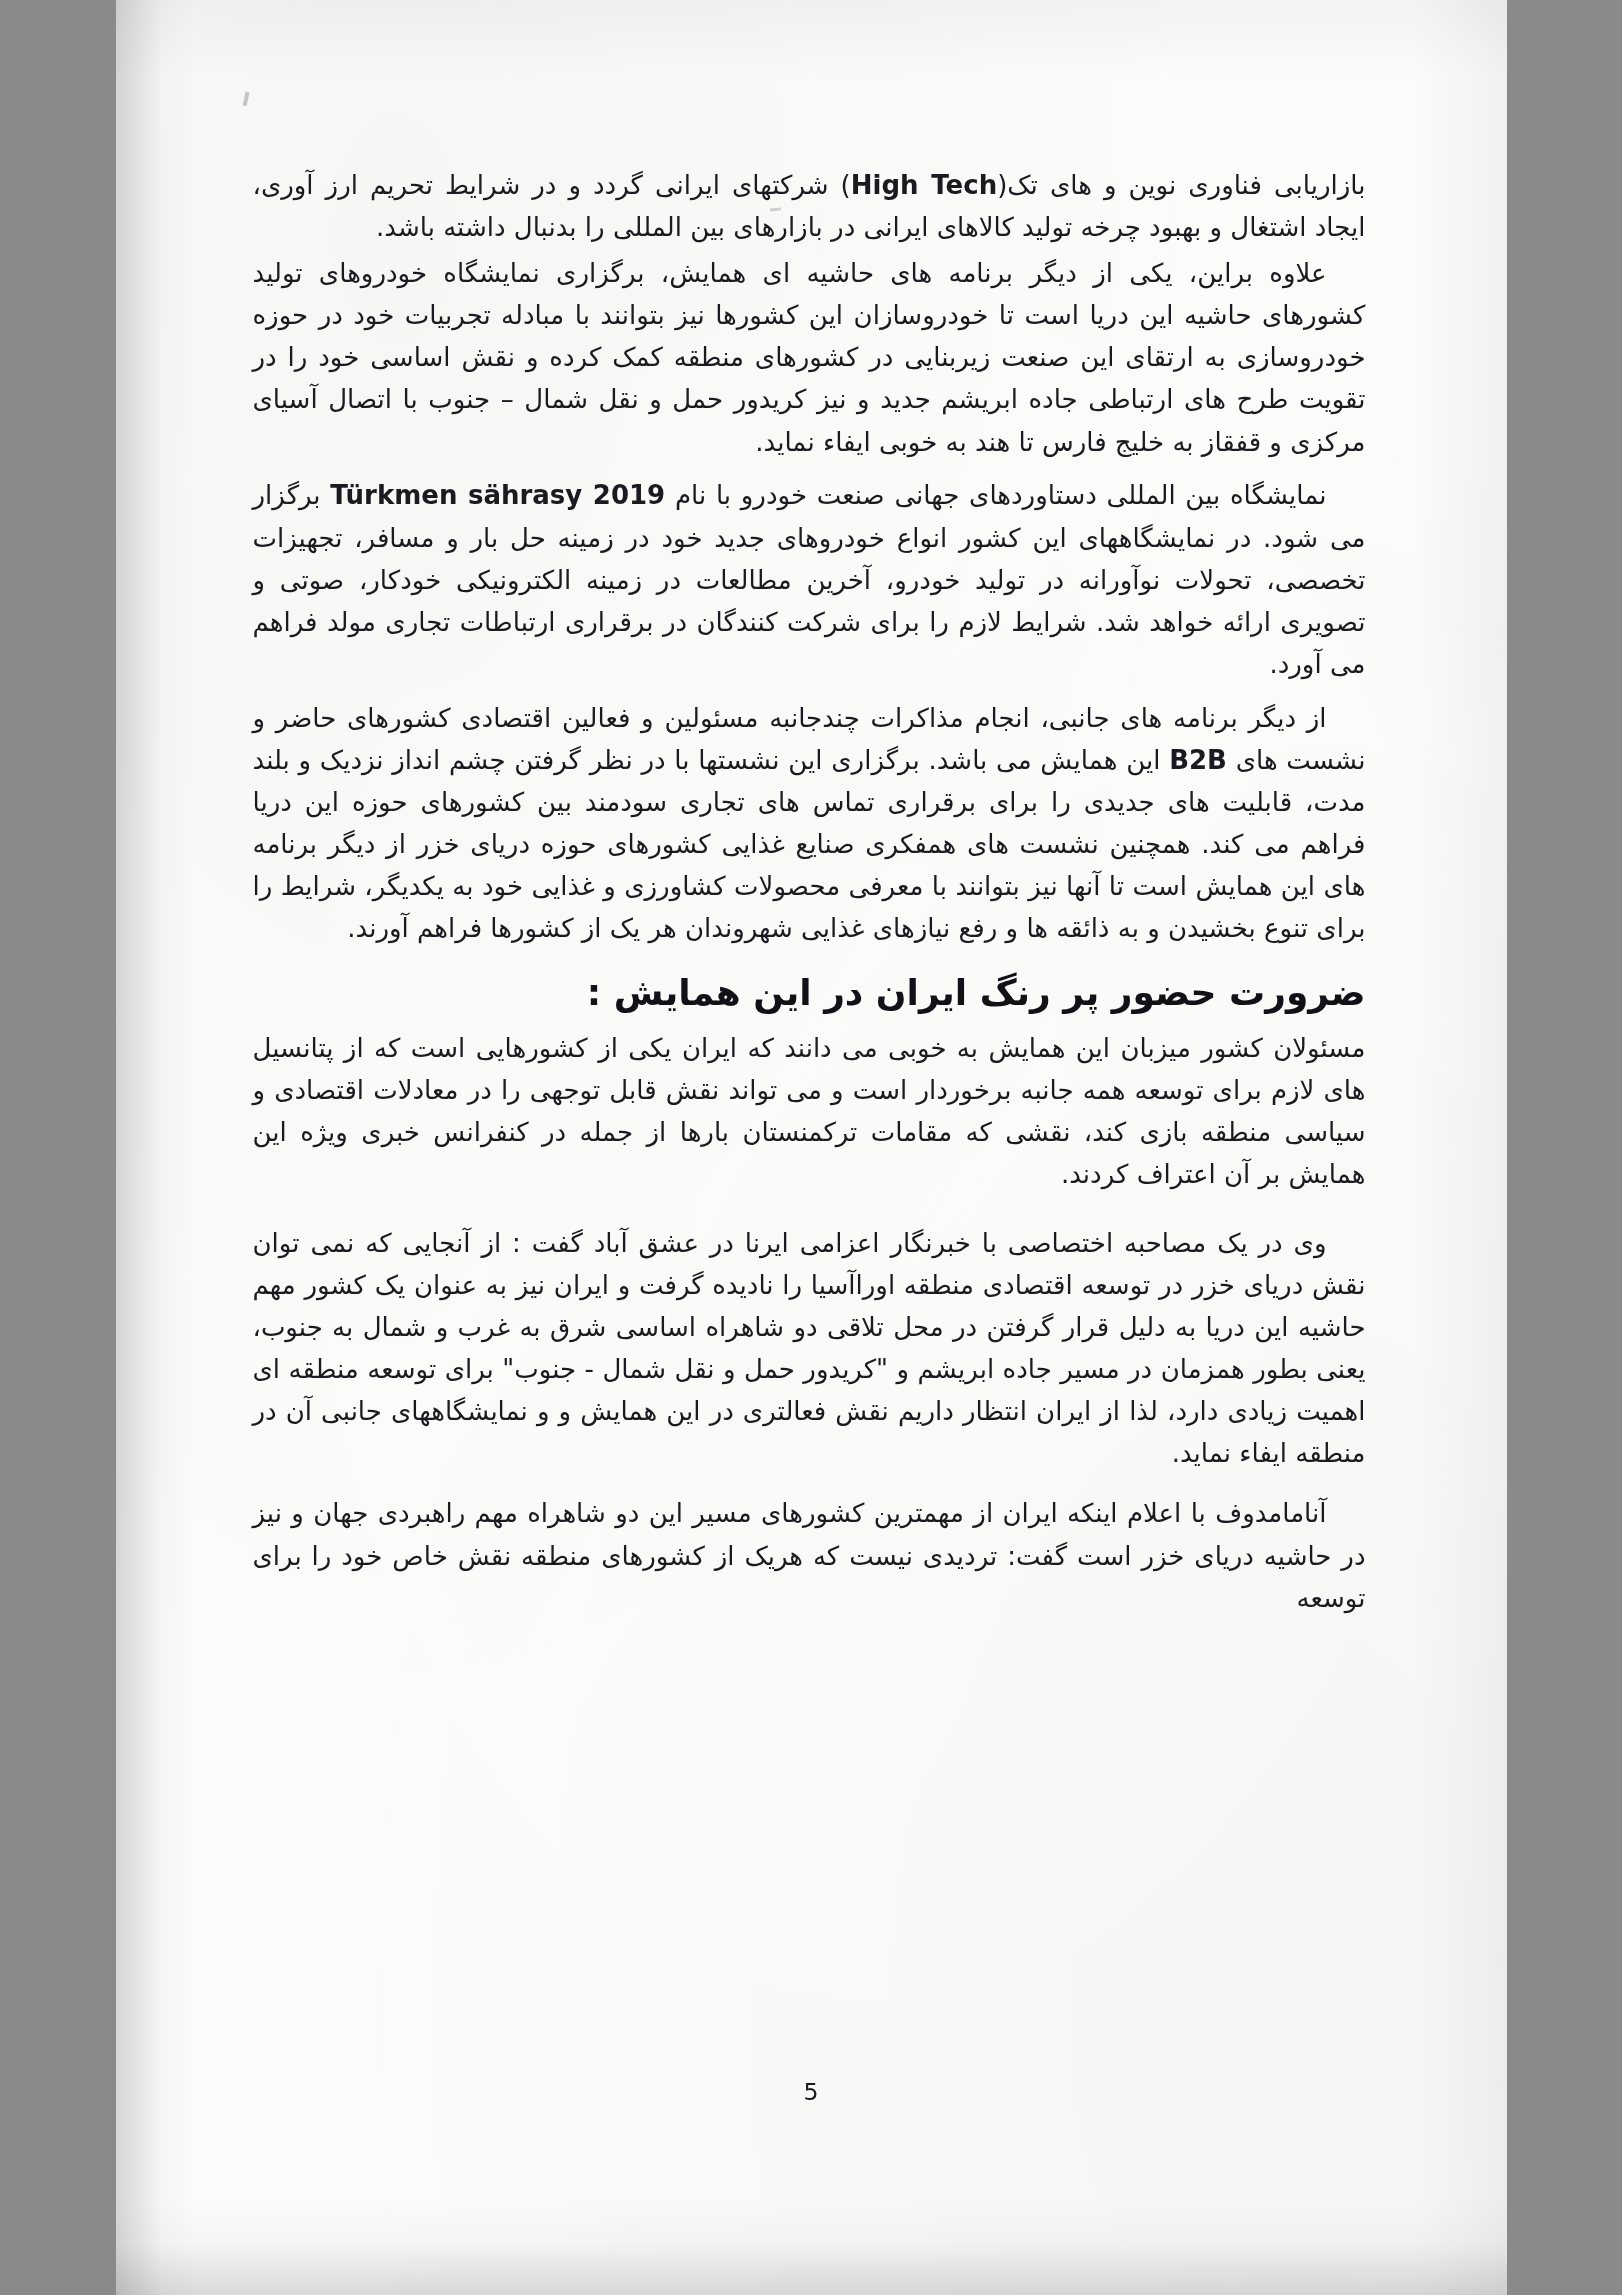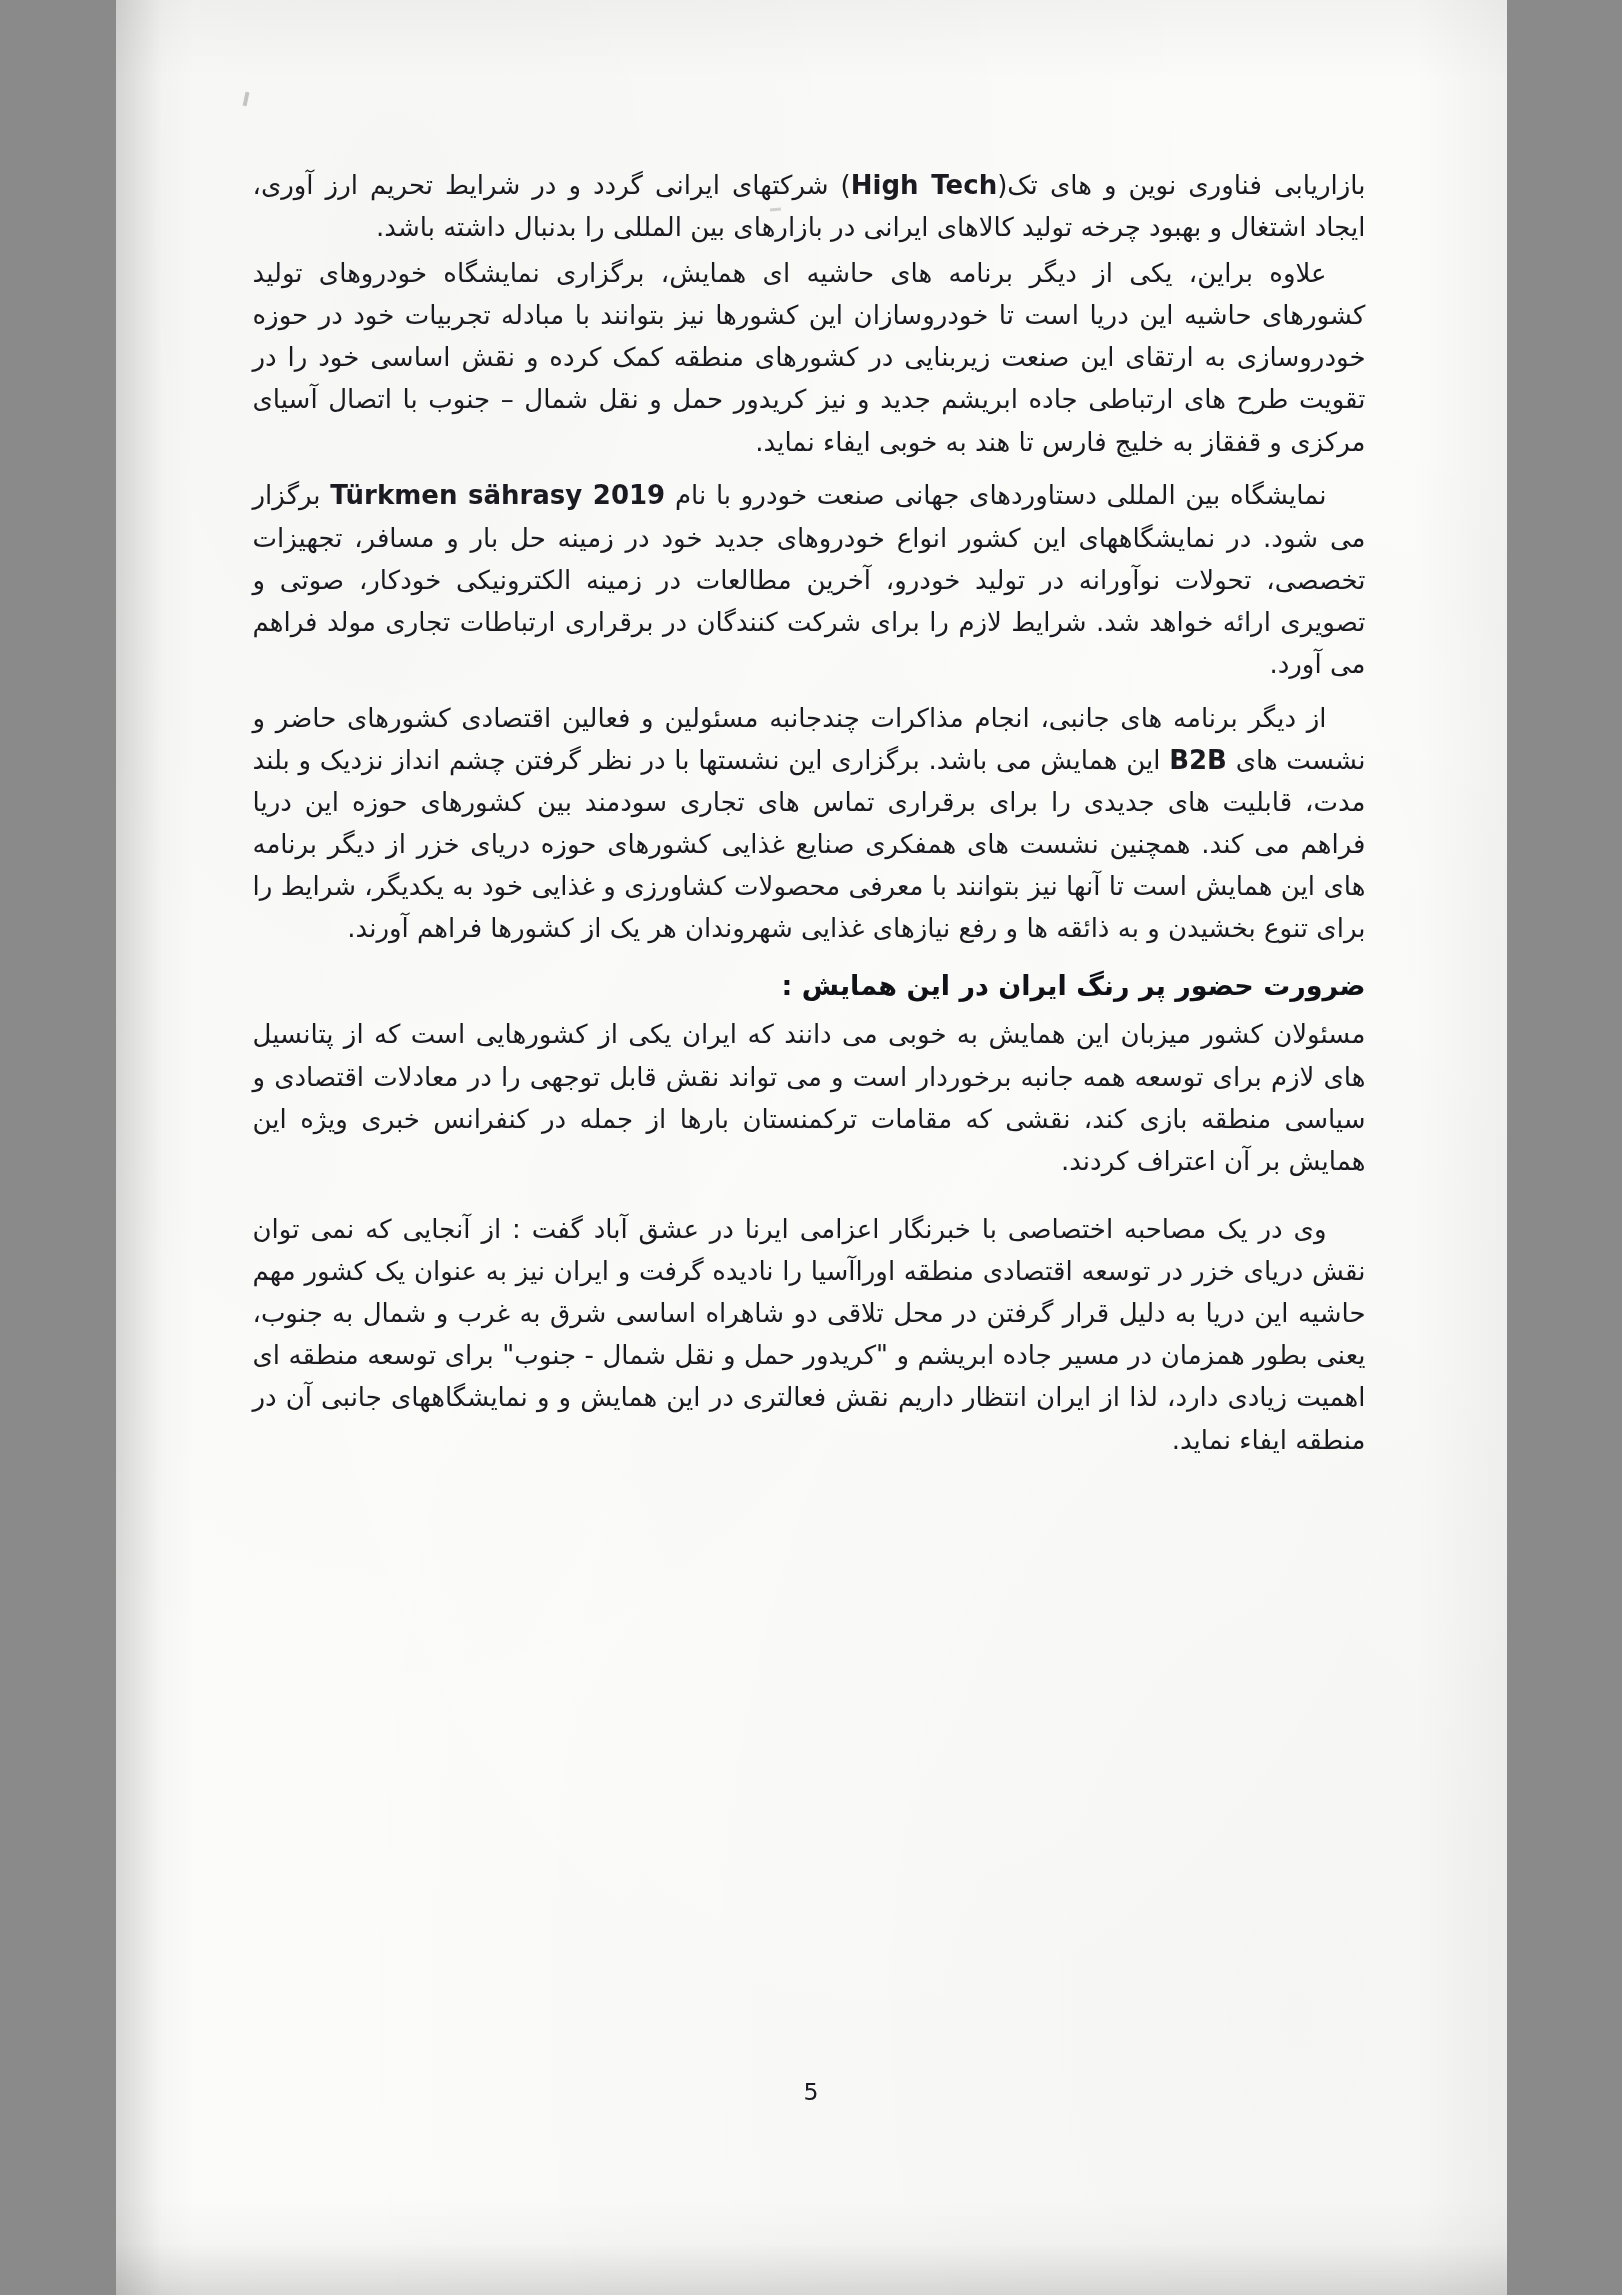--- a/index.html
+++ b/index.html
@@ -47,21 +47,21 @@
     text-align: justify;
     text-justify: inter-word;
     text-indent: 0;
     color: #1a1a20;
   }
   p.para.indent {
     text-indent: 39px;
   }
   p.heading {
     margin: 17px 0 6.5px 0;
-    font-size: 27px;
+    font-size: 36px;
     font-weight: bold;
     line-height: 1.5;
     color: #111118;
   }
   .spacer-sm { height: 7.9px; }
   .spacer-md { height: 14.4px; }
   .lat {
     font-family: "DejaVu Sans", "Liberation Sans", sans-serif;
     font-weight: bold;
     direction: ltr;
@@ -141,20 +141,21 @@
 
     <div class="spacer-sm"></div>
 
 
     <div class="spacer-md"></div>
 
     <p class="para indent">وی در یک مصاحبه اختصاصی با خبرنگار اعزامی ایرنا در عشق آباد گفت : از آنجایی که نمی توان نقش دریای خزر در توسعه اقتصادی منطقه اوراآسیا را نادیده گرفت و ایران نیز به عنوان یک کشور مهم حاشیه این دریا به دلیل قرار گرفتن در محل تلاقی دو شاهراه اساسی شرق به غرب و شمال به جنوب، یعنی بطور همزمان در مسیر جاده ابریشم و "کریدور حمل و نقل شمال - جنوب" برای توسعه منطقه ای اهمیت زیادی دارد، لذا از ایران انتظار داریم نقش فعالتری در این همایش و و نمایشگاههای جانبی آن در منطقه ایفاء نماید.</p>
 
     <div class="spacer-md"></div>
 
+    <p class="para indent">آنامامدوف با اعلام اینکه ایران از مهمترین کشورهای مسیر این دو شاهراه مهم راهبردی جهان و نیز در حاشیه دریای خزر است گفت: تردیدی نیست که هریک از کشورهای منطقه نقش خاص خود را برای توسعه</p>
 
   </div>
 
   <div class="page-number">5</div>
 
   <div class="edge-shadow-left"></div>
   <div class="edge-shadow-bottom"></div>
 </div>
 
 

